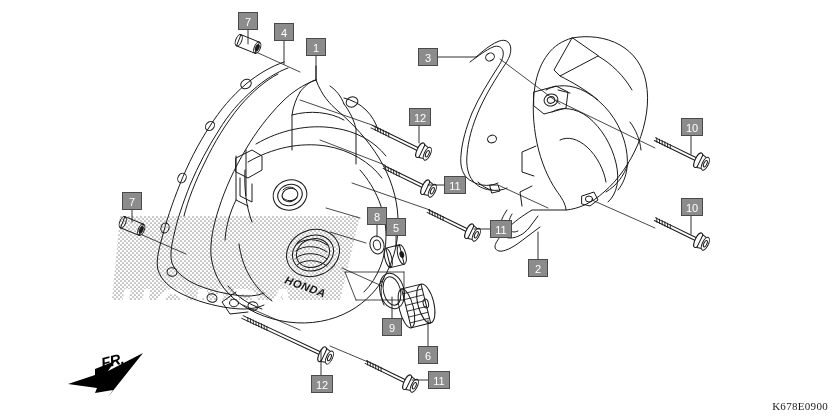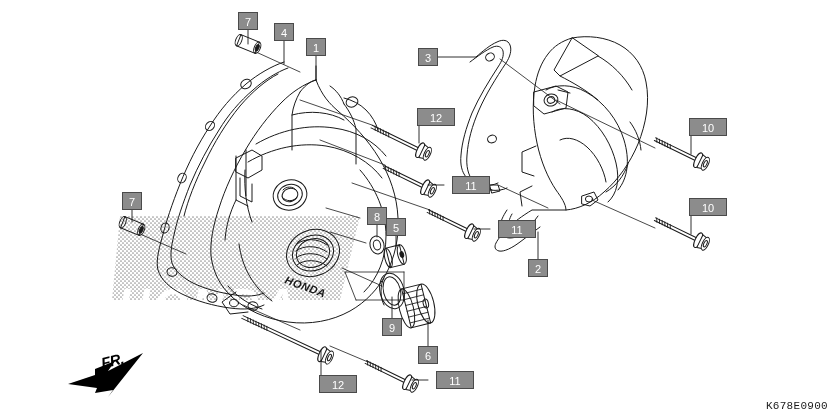--- a/index.html
+++ b/index.html
@@ -30,26 +30,26 @@
     border: 1px solid #4a4a4a;
     color: #ffffff;
     font-family: "Liberation Sans", sans-serif;
     font-size: 11px;
     line-height: 18px;
     text-align: center;
     box-sizing: border-box;
     letter-spacing: 0px;
     user-select: none;
   }
-  .callout.wide { width: 38px; margin-left: 8px; }
+  .callout.wide { width: 22px; }
   #part-code {
     position: absolute;
     right: 12px;
     bottom: 8px;
-    font-family: Liberation Mono, monospace;
+    font-family: Liberation Serif, serif;
     font-size: 11px;
     color: #1a1a1a;
     letter-spacing: 0.3px;
   }
   #fr-label {
     position: absolute;
     left: 101px;
     top: 352px;
     font-family: "Liberation Sans", sans-serif;
     font-size: 15px;

